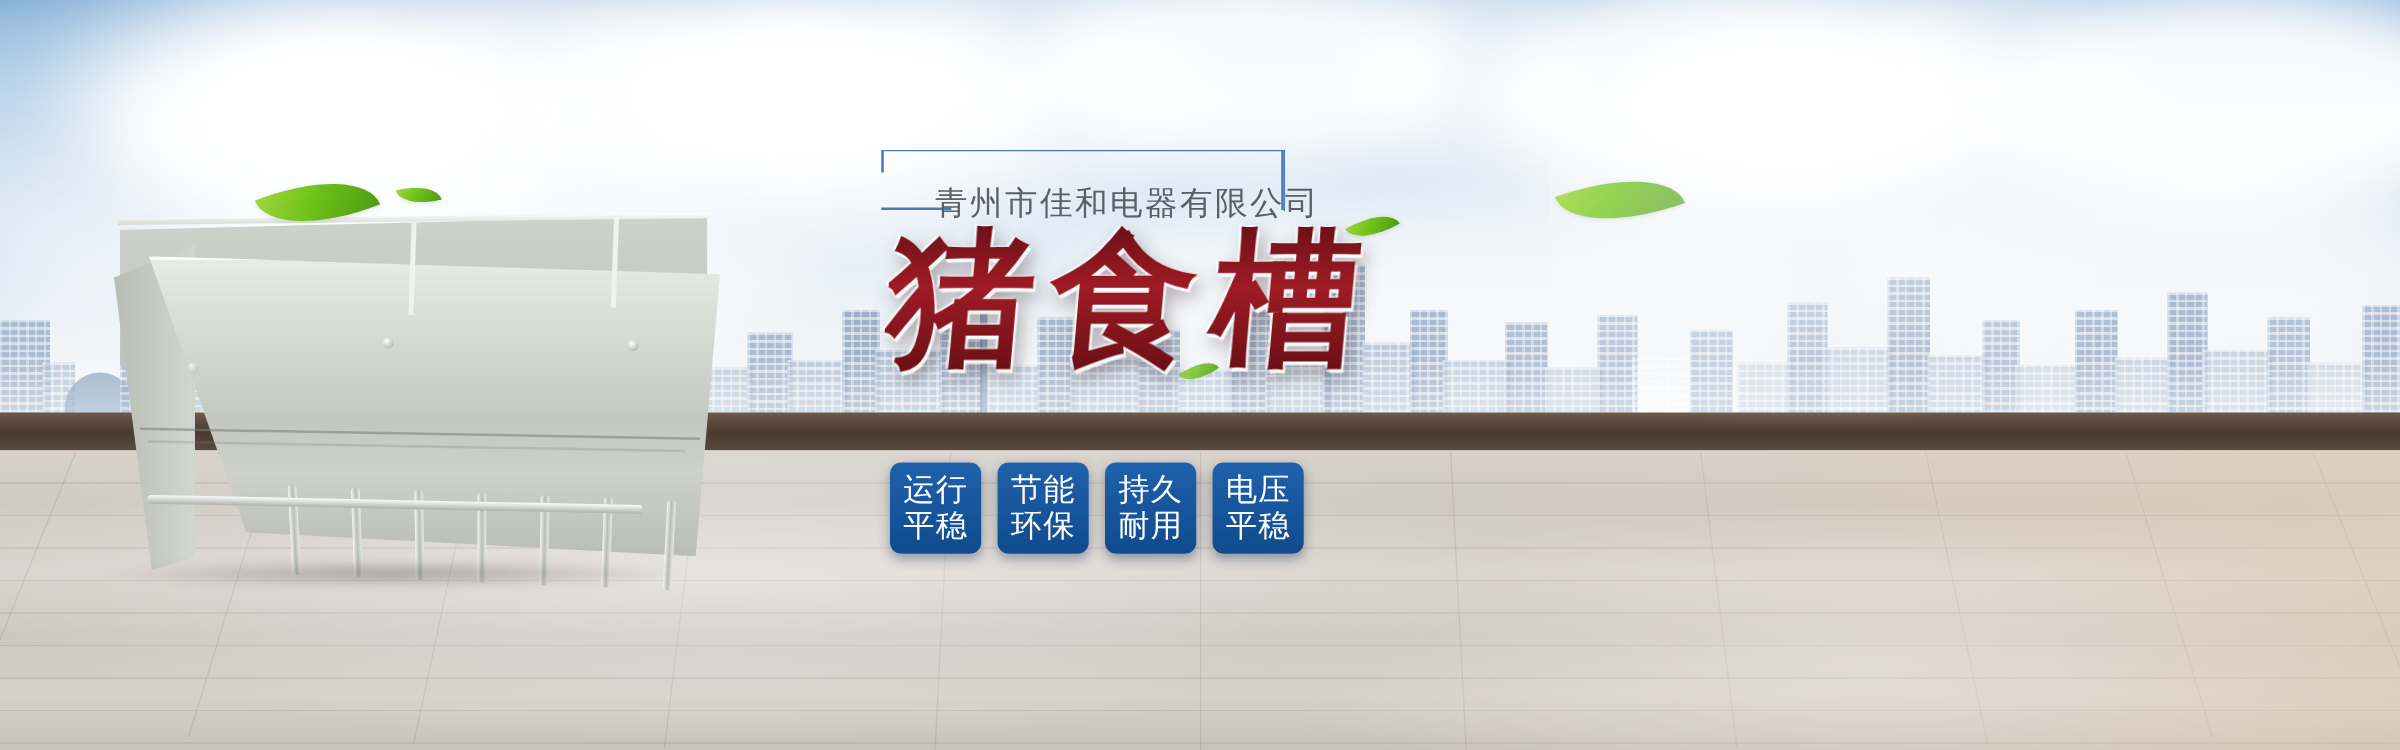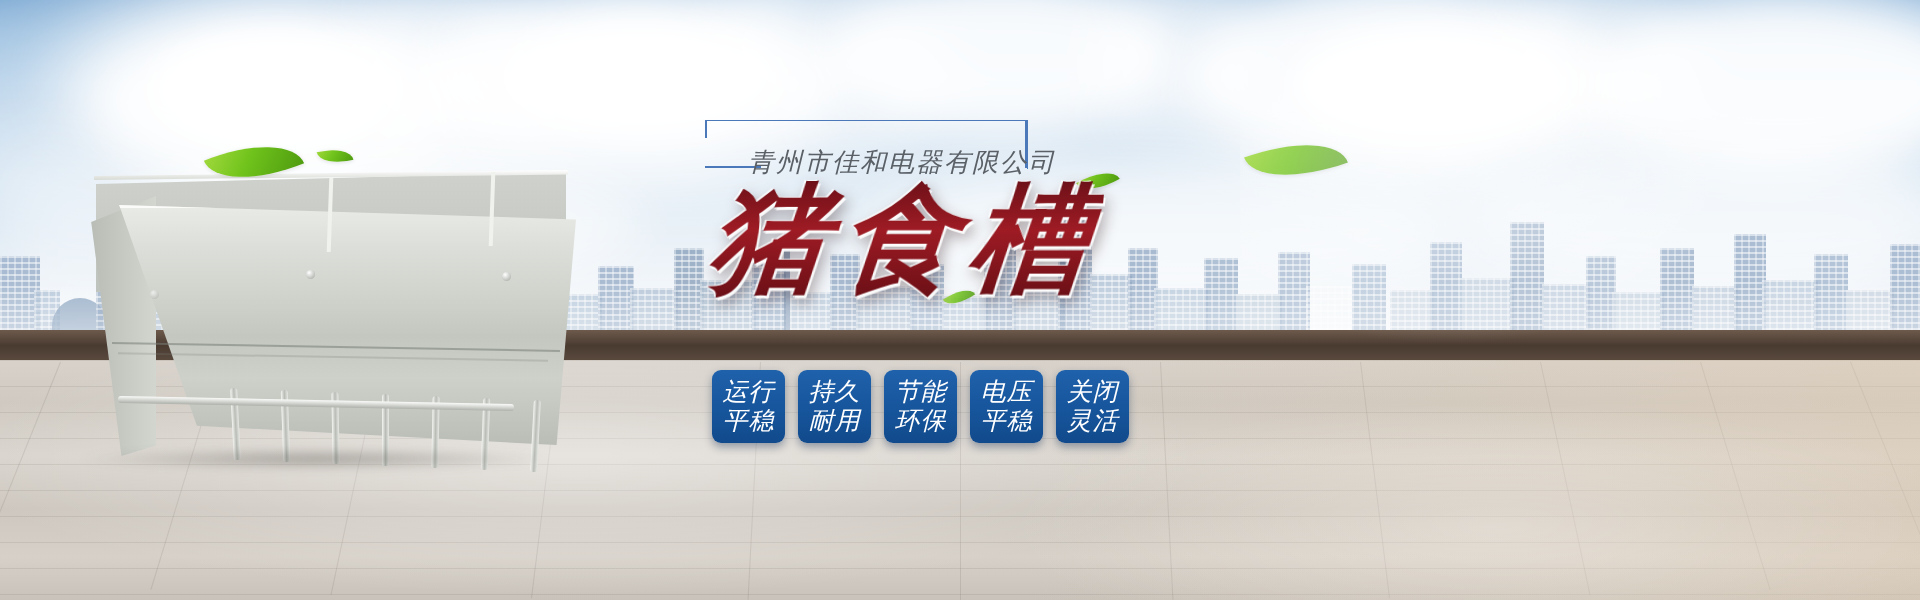--- a/index.html
+++ b/index.html
@@ -128,21 +128,21 @@
 
   
   .leaf{
     position:absolute;
     background:linear-gradient(135deg,#9ed83a 0%,#6fc21b 45%,#4f9c10 100%);
     border-radius:0 100% 0 100%;
     box-shadow:0 1px 4px rgba(0,0,0,.12);
   }
 
   
-  .copy{position:absolute;left:690px;top:95px;width:640px;height:420px;font-style:italic;}
+  .copy{position:absolute;left:690px;top:95px;width:640px;height:420px;}
 
   .frame{
     position:absolute;left:15px;top:25px;width:322px;height:48px;
     border:1.6px solid #4a78b8;
     border-left:none;border-bottom:none;
   }
   .frame-l{
     position:absolute;left:15px;top:25px;width:1.6px;height:18px;background:#4a78b8;
   }
   .frame-b{
@@ -372,32 +372,28 @@
 
     <div class="title">猪食槽</div>
 
 
     <div class="badges">
       <div class="badge">
         <span>运行</span>
         <span>平稳</span>
       </div>
       <div class="badge">
+        <span>节能</span>
+        <span>环保</span>
+      </div>
+      <div class="badge">
         <span>持久</span>
         <span>耐用</span>
-      </div>
-      <div class="badge">
-        <span>节能</span>
-        <span>环保</span>
       </div>
       <div class="badge">
         <span>电压</span>
         <span>平稳</span>
       </div>
-      <div class="badge">
-        <span>关闭</span>
-        <span>灵活</span>
-      </div>
     </div>
   </div>
 
   <div class="flare"></div>
 </div>
 
 </body></html>

